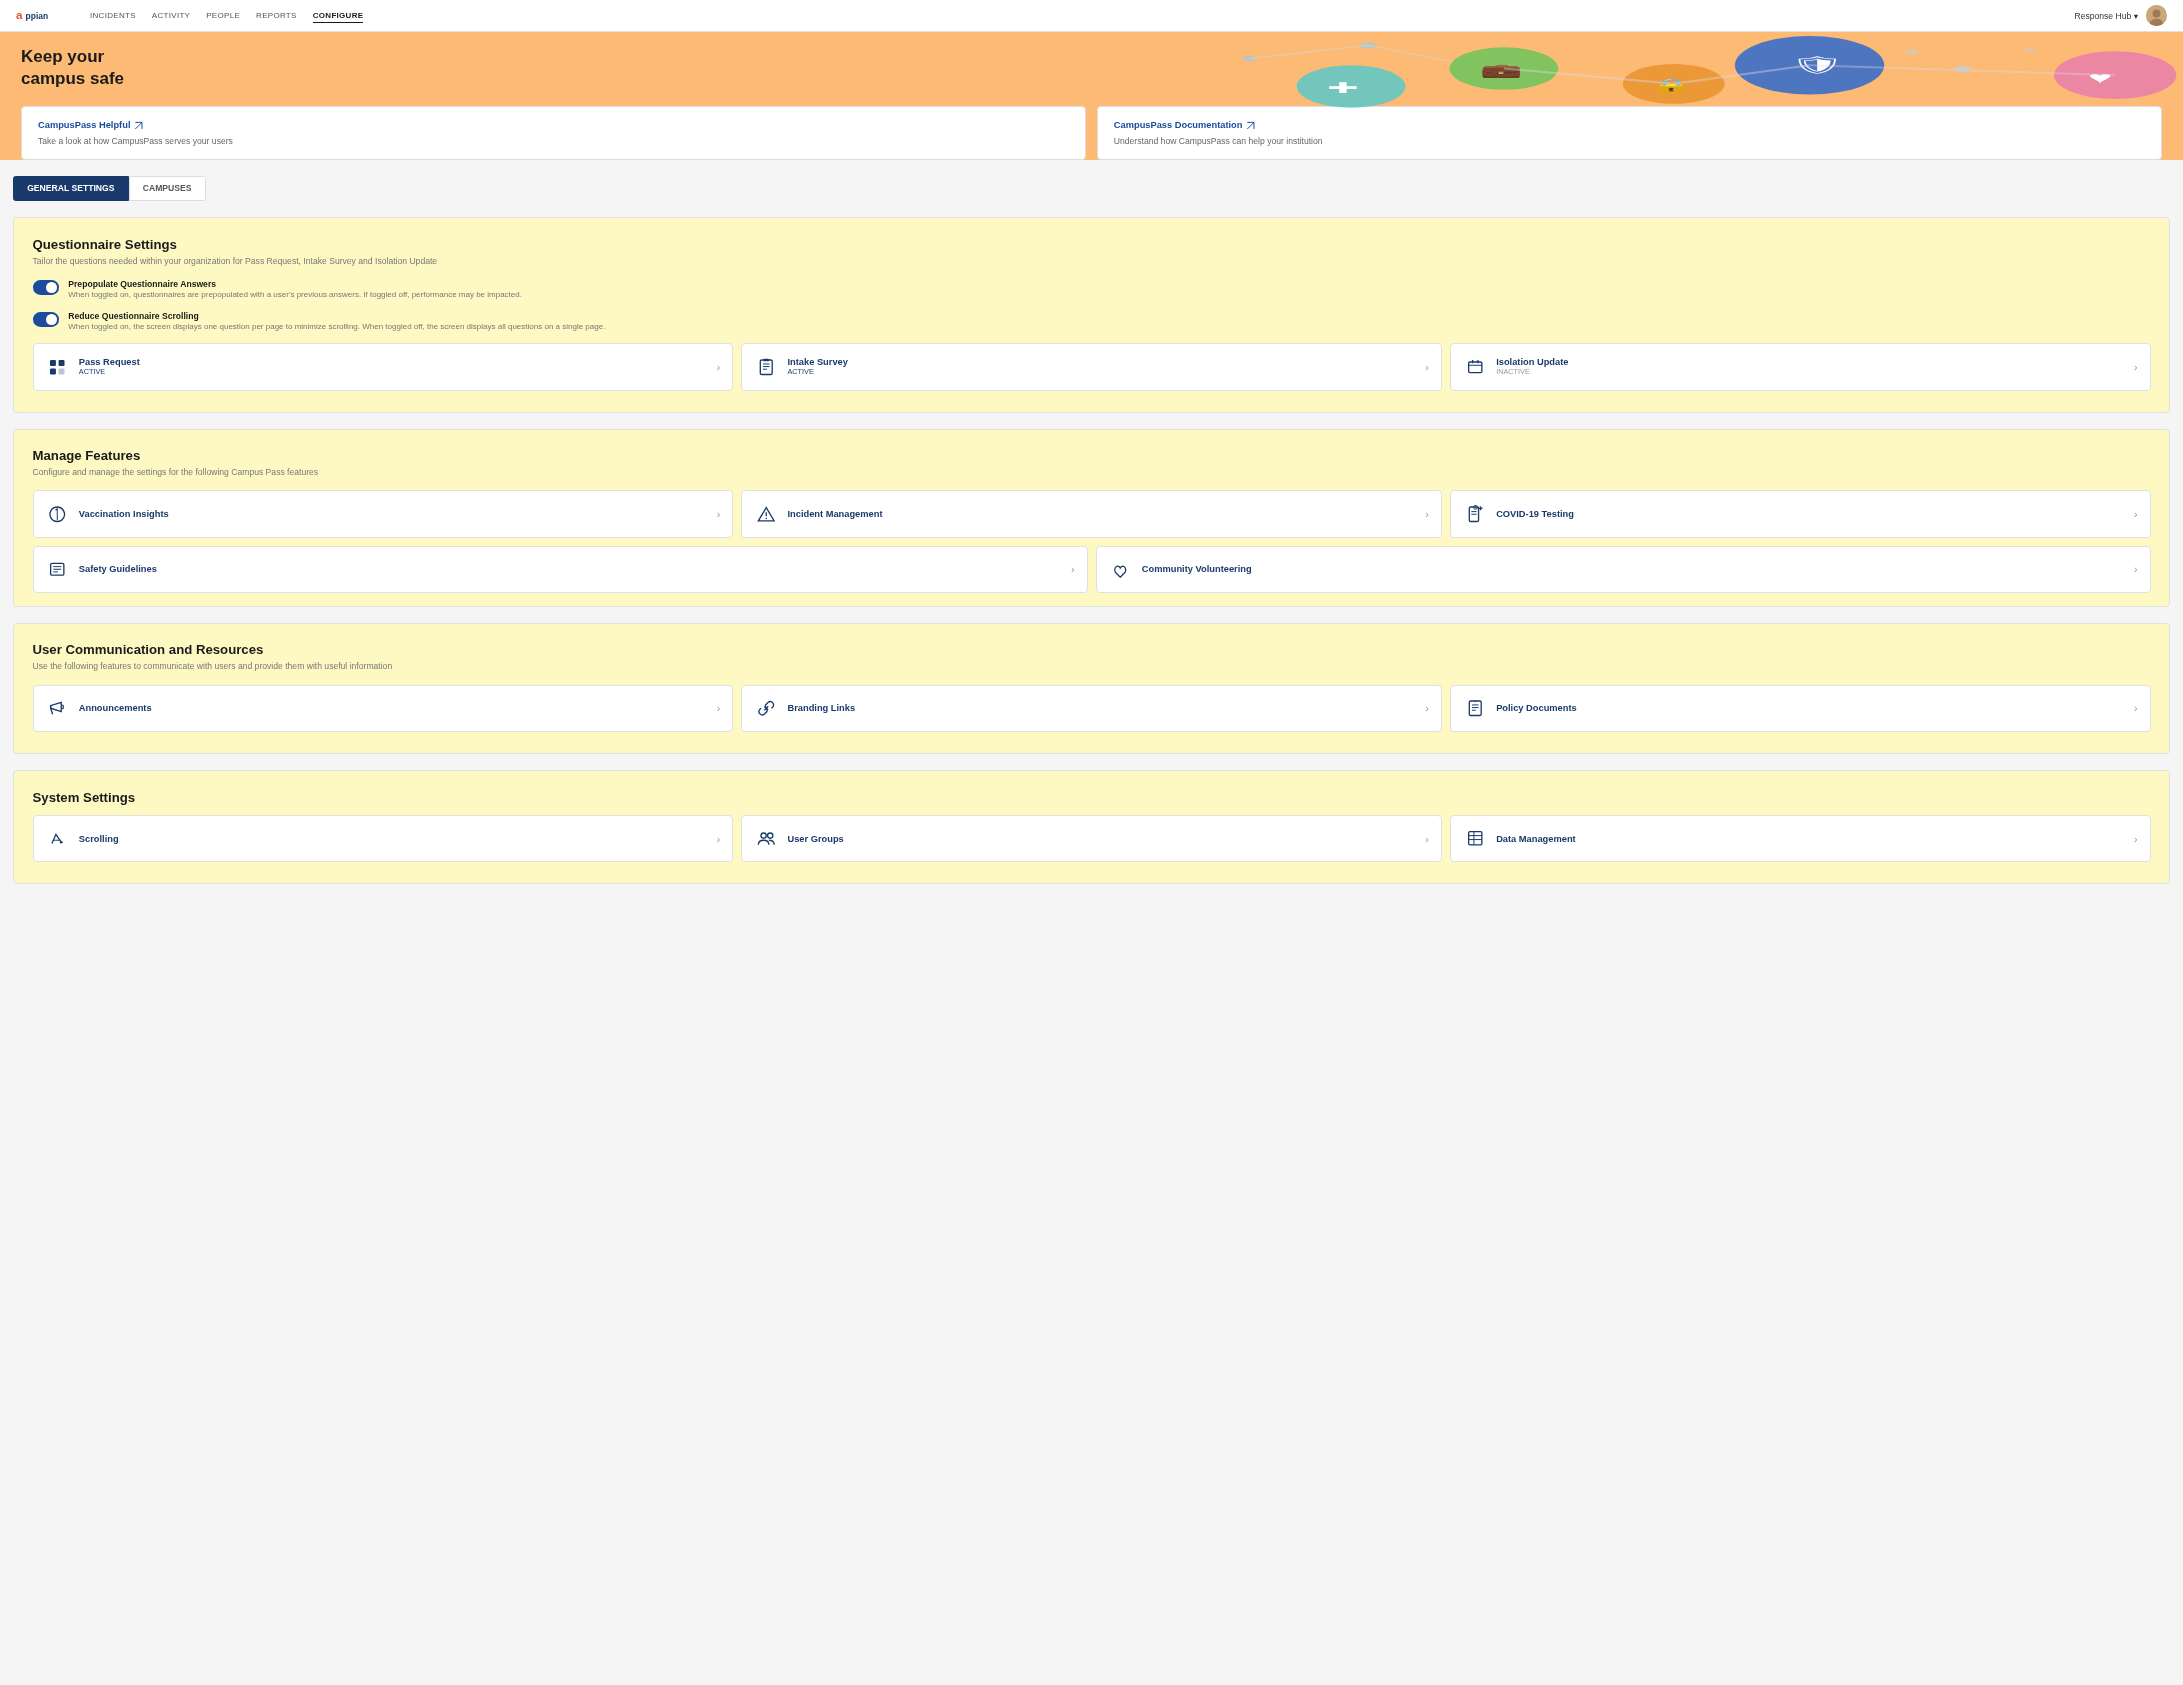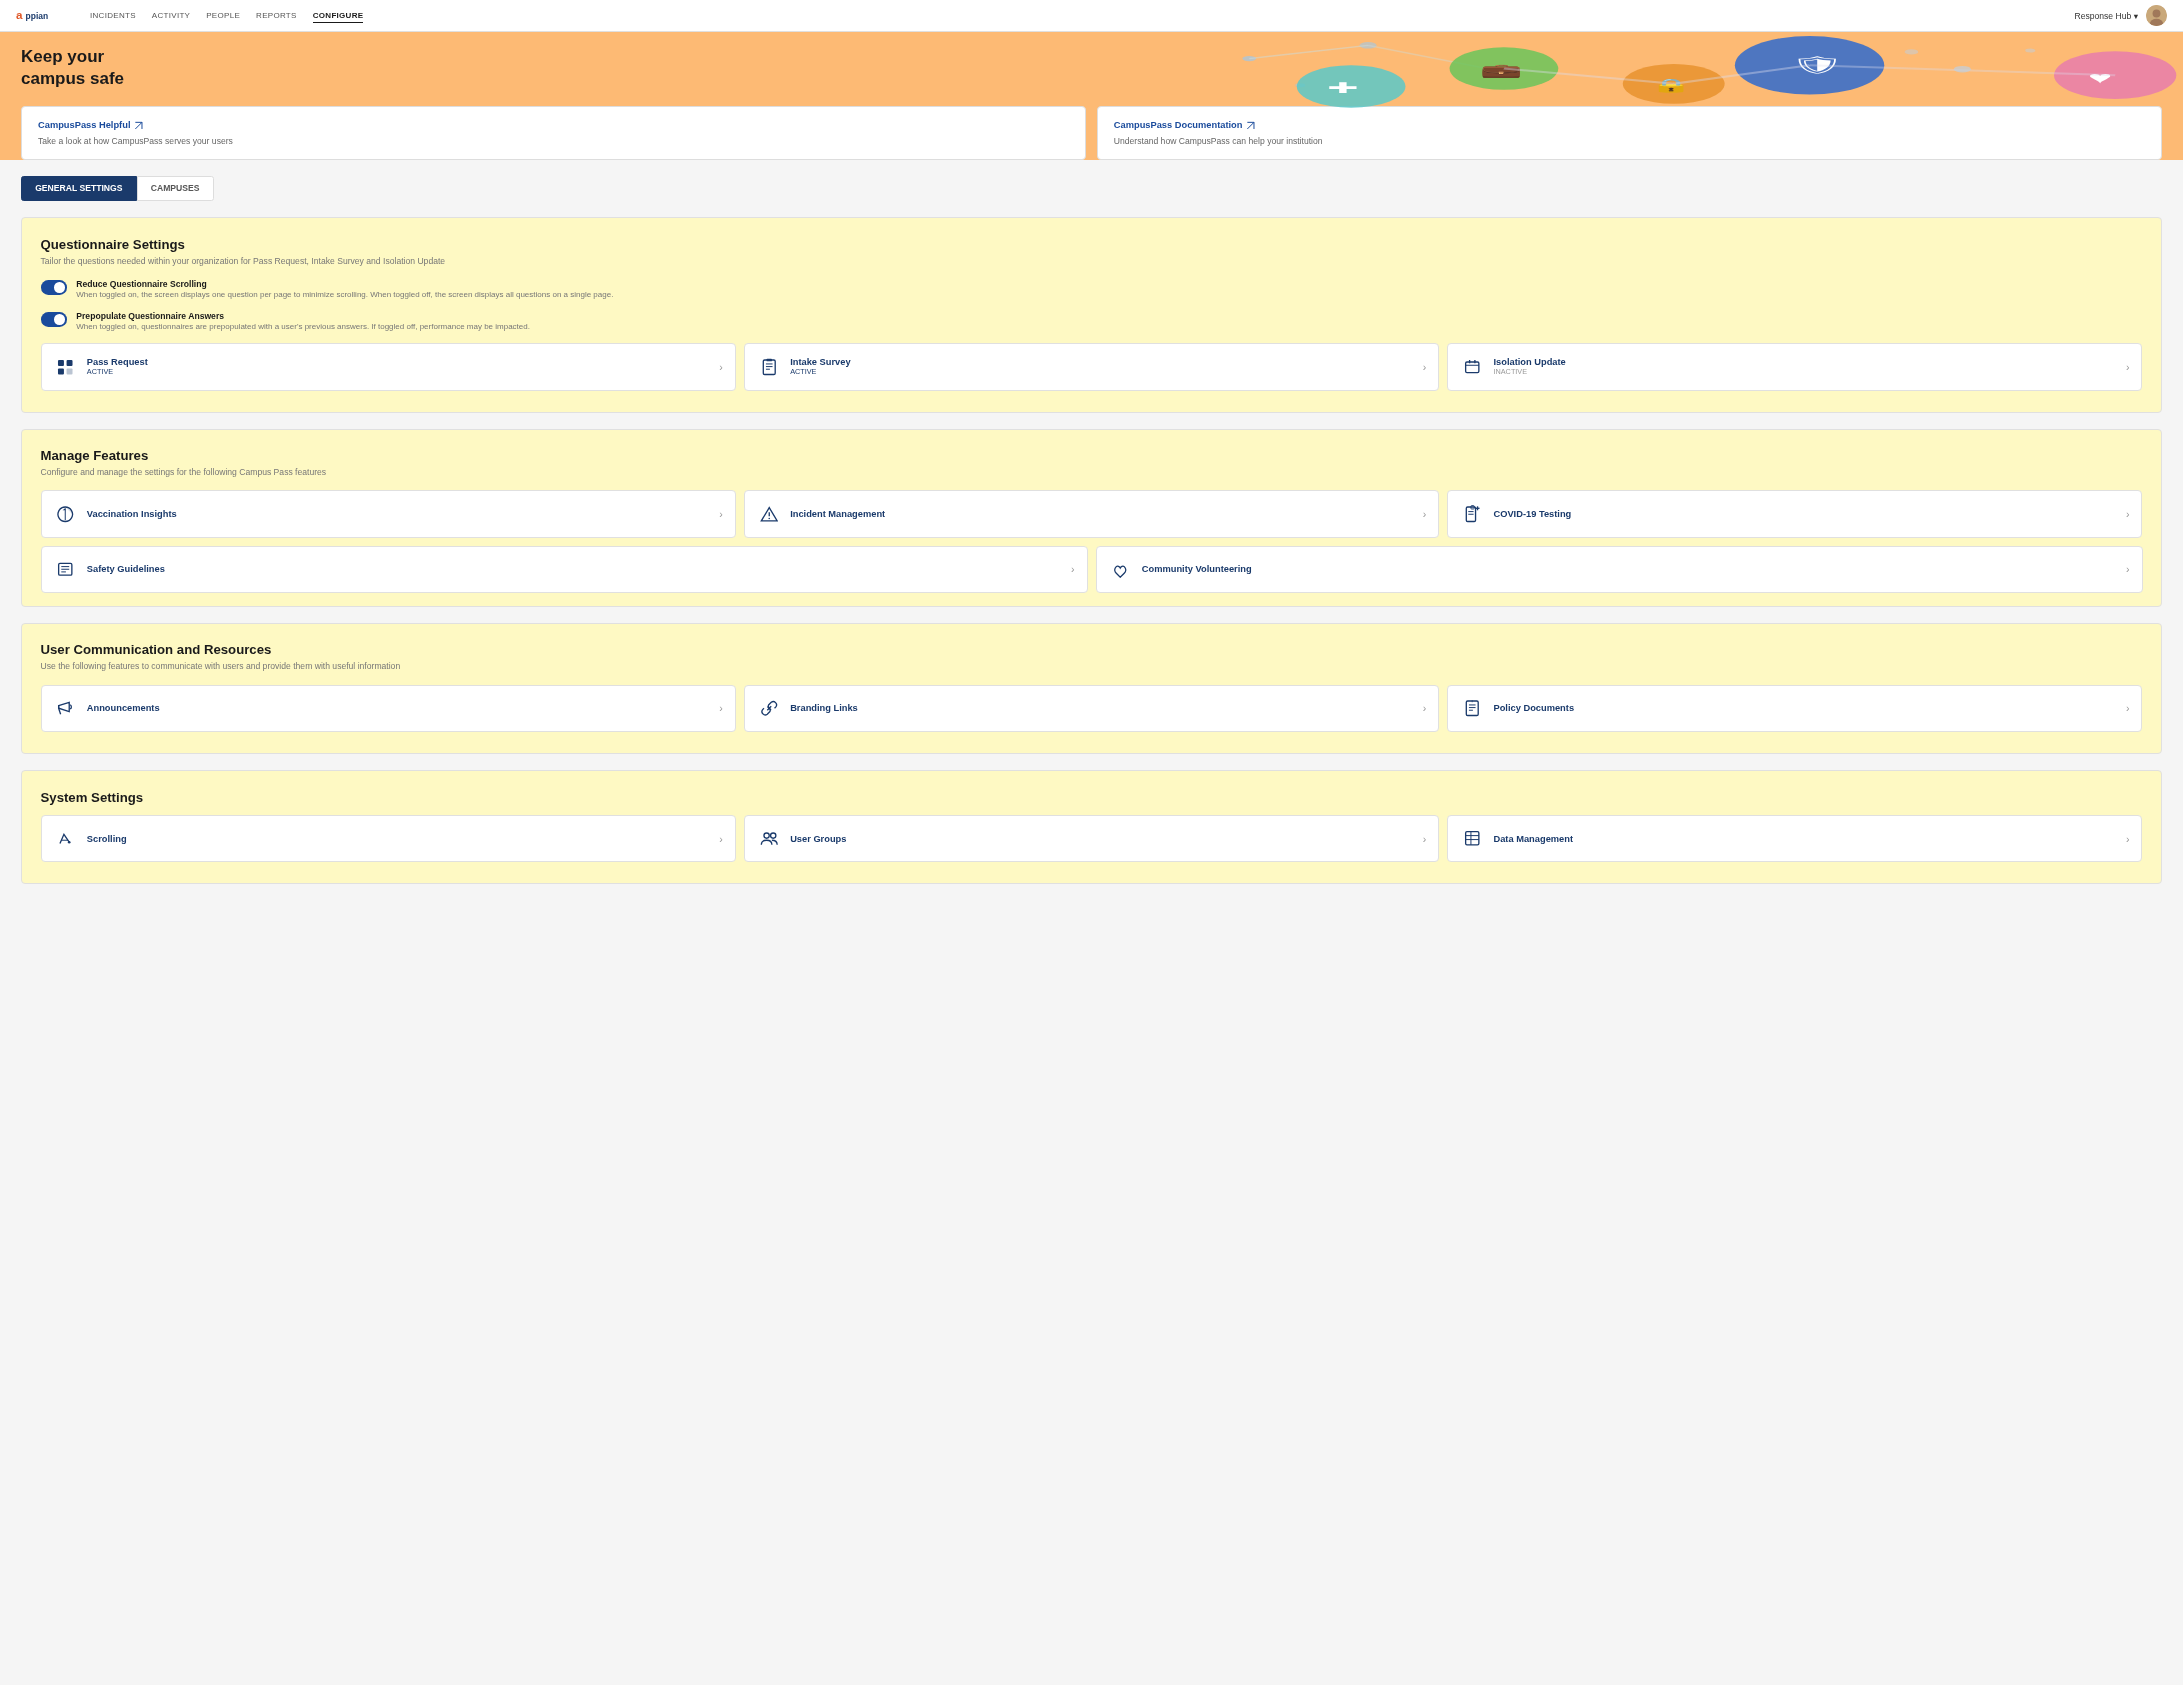--- a/index.html
+++ b/index.html
@@ -19,21 +19,21 @@
     
     .hero { background: #fdba74; padding: 14px 21px 0 21px; position: relative; overflow: hidden; min-height: 93px; }
     .hero-title { font-size: 17px; font-weight: 600; color: #1a1a1a; line-height: 1.3; z-index: 2; position: relative; }
     .hero-icons { position: absolute; right: 0; top: 0; width: 70%; height: 93px; pointer-events: none; }
     .hero-cards { display: grid; grid-template-columns: 1fr 1fr; gap: 10.6px; margin-top: 16px; }
     .hero-card { background: #fff; border: 0.7px solid #ddd; border-radius: 4px; padding: 13.2px 16px; cursor: pointer; }
     .hero-card-title { font-size: 9.3px; font-weight: 600; color: #1a4b9c; display: flex; align-items: center; gap: 4px; margin-bottom: 5.3px; }
     .hero-card-desc { font-size: 8.6px; color: #666; }
 
     
-    .main { padding: 16px 21px; background: #f5f5f5; }
+    .main { padding: 16px 13px; background: #f5f5f5; }
     .tabs { display: flex; gap: 0; margin-bottom: 16px; }
     .tab { padding: 6.6px 13.2px; font-size: 8.6px; font-weight: 600; cursor: pointer; border: 0.7px solid #ddd; background: #fff; color: #555; }
     .tab.active { background: #1a3a6b; color: #fff; border-color: #1a3a6b; }
     .tab:first-child { border-radius: 2.6px 0 0 2.6px; }
     .tab:last-child { border-radius: 0 2.6px 2.6px 0; }
 
     .section { background: #fef9c3; border-radius: 4px; padding: 18.5px 18.5px 13.2px; margin-bottom: 16px; border: 0.7px solid #e0e0e0; }
     .section-title { font-size: 13.2px; font-weight: 600; color: #1a1a1a; margin-bottom: 4px; }
     .section-desc { font-size: 8.6px; color: #777; margin-bottom: 13.2px; }
 
@@ -150,30 +150,30 @@
     <div class="tab">CAMPUSES</div>
   </div>
 
   <div class="section">
     <div class="section-title">Questionnaire Settings</div>
     <div class="section-desc">Tailor the questions needed within your organization for Pass Request, Intake Survey and Isolation Update</div>
 
     <div class="toggle-row">
       <div class="toggle-switch"></div>
       <div>
-        <div class="toggle-label">Reduce Questionnaire Scrolling</div>
-        <div class="toggle-desc">When toggled on, the screen displays one question per page to minimize scrolling. When toggled off, the screen displays all questions on a single page.</div>
+        <div class="toggle-label">Prepopulate Questionnaire Answers</div>
+        <div class="toggle-desc">When toggled on, questionnaires are prepopulated with a user's previous answers. If toggled off, performance may be impacted.</div>
       </div>
     </div>
 
     <div class="toggle-row">
       <div class="toggle-switch"></div>
       <div>
-        <div class="toggle-label">Prepopulate Questionnaire Answers</div>
-        <div class="toggle-desc">When toggled on, questionnaires are prepopulated with a user's previous answers. If toggled off, performance may be impacted.</div>
+        <div class="toggle-label">Reduce Questionnaire Scrolling</div>
+        <div class="toggle-desc">When toggled on, the screen displays one question per page to minimize scrolling. When toggled off, the screen displays all questions on a single page.</div>
       </div>
     </div>
 
     <div class="cards-grid">
 
       <div class="feature-card">
         <div class="feature-card-icon">
           <svg width="18.5" height="18.5" viewBox="0 0 28 28">
               <rect x="3" y="3" width="9" height="9" rx="1.5" fill="#1a3a6b"></rect>
               <rect x="16" y="3" width="9" height="9" rx="1.5" fill="#1a3a6b"></rect>

